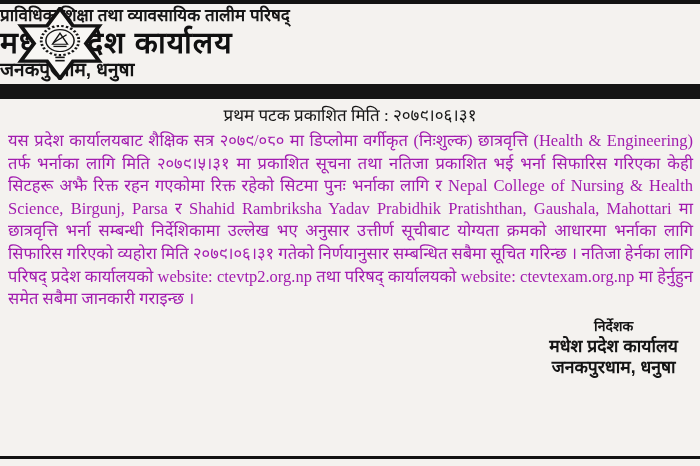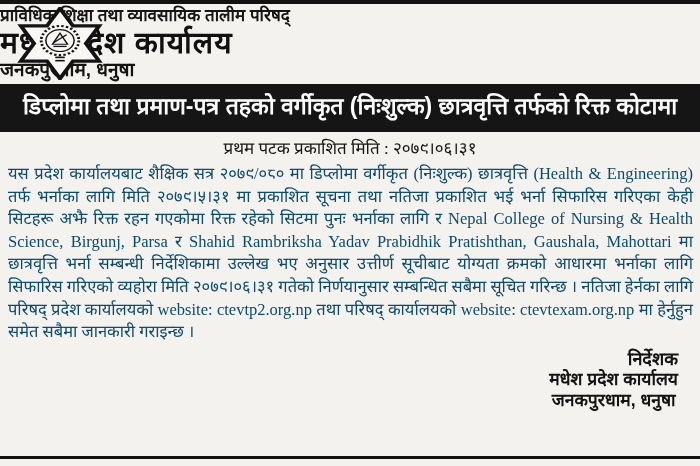--- a/index.html
+++ b/index.html
@@ -61,33 +61,33 @@
     font-size: 17px;
     line-height: 22px;
     margin-top: 6px;
     color: #161616;
   }
   .body-text {
     margin: 3px 7px 0 8px;
     font-size: 16.5px;
     line-height: 22.6px;
     text-align: justify;
-    color: #0c4a6e;
+    color: #a21caf;
   }
   .signature {
     width: fit-content;
     margin: 5px 22px 0 auto;
     text-align: center;
     font-family: "Liberation Sans", sans-serif;
     font-weight: bold;
     font-size: 17.5px;
     line-height: 20.5px;
     color: #141414;
   }
-  .sig-title { font-size: 18px; text-align: right; }
+  .sig-title { font-size: 14px; }
 </style>
 </head>
 <body>
 
 <div class="page">
 
   <div class="top-rule"></div>
 
   <div class="logo">
     <svg viewBox="0 0 100 100" width="94" height="73" preserveAspectRatio="none">
@@ -102,21 +102,20 @@
     </svg>
   </div>
 
   <div class="header">
     <div class="council">प्राविधिक शिक्षा तथा व्यावसायिक तालीम परिषद्</div>
     <div class="office">मधेश प्रदेश कार्यालय</div>
     <div class="place">जनकपुरधाम, धनुषा</div>
   </div>
 
   <div class="banner">
-    <div class="banner-line">डिप्लोमा तथा प्रमाण-पत्र तहको वर्गीकृत (निःशुल्क) छात्रवृत्ति तर्फको रिक्त कोटामा</div>
   </div>
 
   <div class="pub-date">प्रथम पटक प्रकाशित मिति : २०७९।०६।३१</div>
 
   <div class="body-text">यस प्रदेश कार्यालयबाट शैक्षिक सत्र २०७९/०८० मा डिप्लोमा वर्गीकृत (निःशुल्क) छात्रवृत्ति (Health &amp; Engineering) तर्फ भर्नाका लागि मिति २०७९।५।३१ मा प्रकाशित सूचना तथा नतिजा प्रकाशित भई भर्ना सिफारिस गरिएका केही सिटहरू अझै रिक्त रहन गएकोमा रिक्त रहेको सिटमा पुनः भर्नाका लागि र Nepal College of Nursing &amp; Health Science, Birgunj, Parsa र Shahid Rambriksha Yadav Prabidhik Pratishthan, Gaushala, Mahottari मा छात्रवृत्ति भर्ना सम्बन्धी निर्देशिकामा उल्लेख भए अनुसार उत्तीर्ण सूचीबाट योग्यता क्रमको आधारमा भर्नाका लागि सिफारिस गरिएको व्यहोरा मिति २०७९।०६।३१ गतेको निर्णयानुसार सम्बन्धित सबैमा सूचित गरिन्छ । नतिजा हेर्नका लागि परिषद् प्रदेश कार्यालयको website: ctevtp2.org.np तथा परिषद् कार्यालयको website: ctevtexam.org.np मा हेर्नुहुन समेत सबैमा जानकारी गराइन्छ ।</div>
 
   <div class="signature">
     <div class="sig-title">निर्देशक</div>
     <div>मधेश प्रदेश कार्यालय</div>
     <div>जनकपुरधाम, धनुषा</div>

